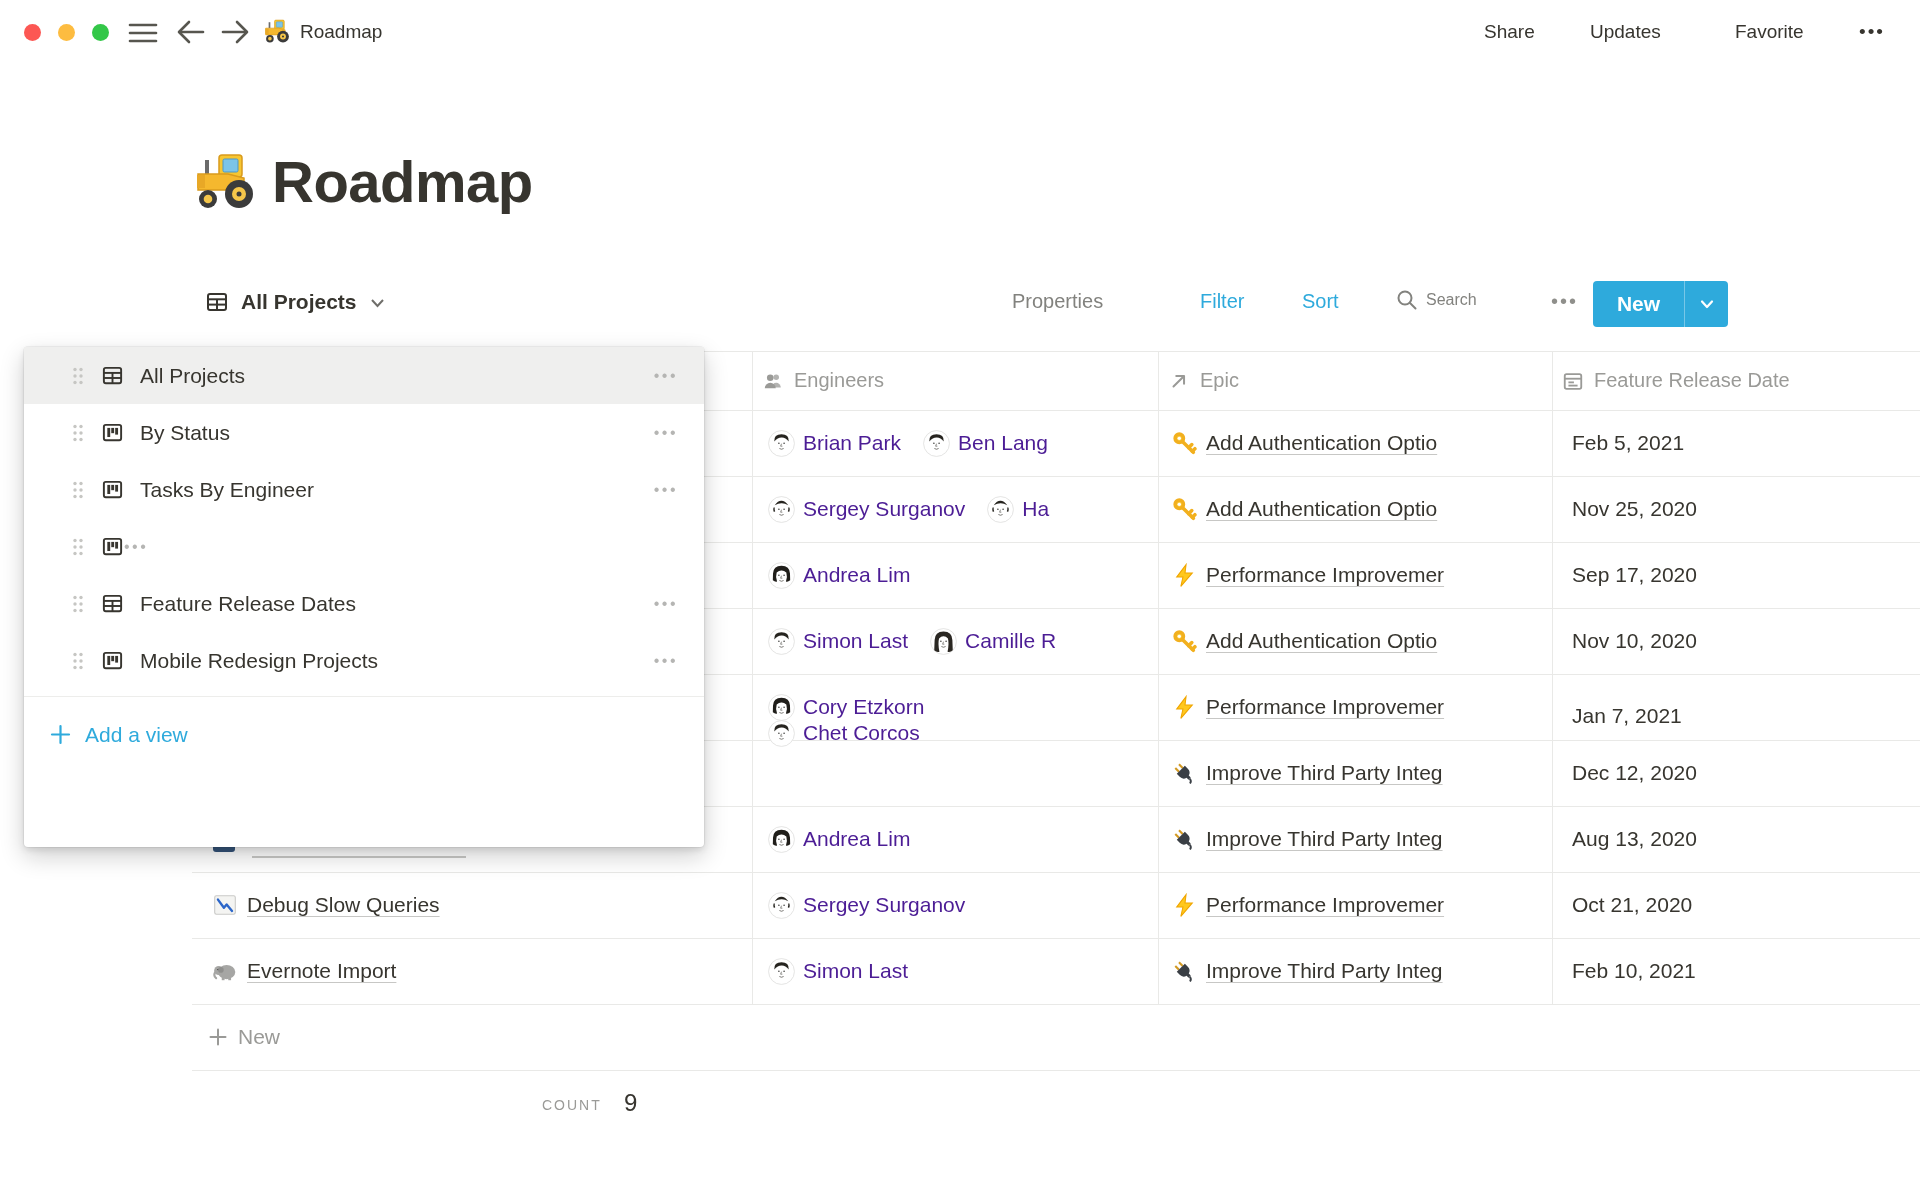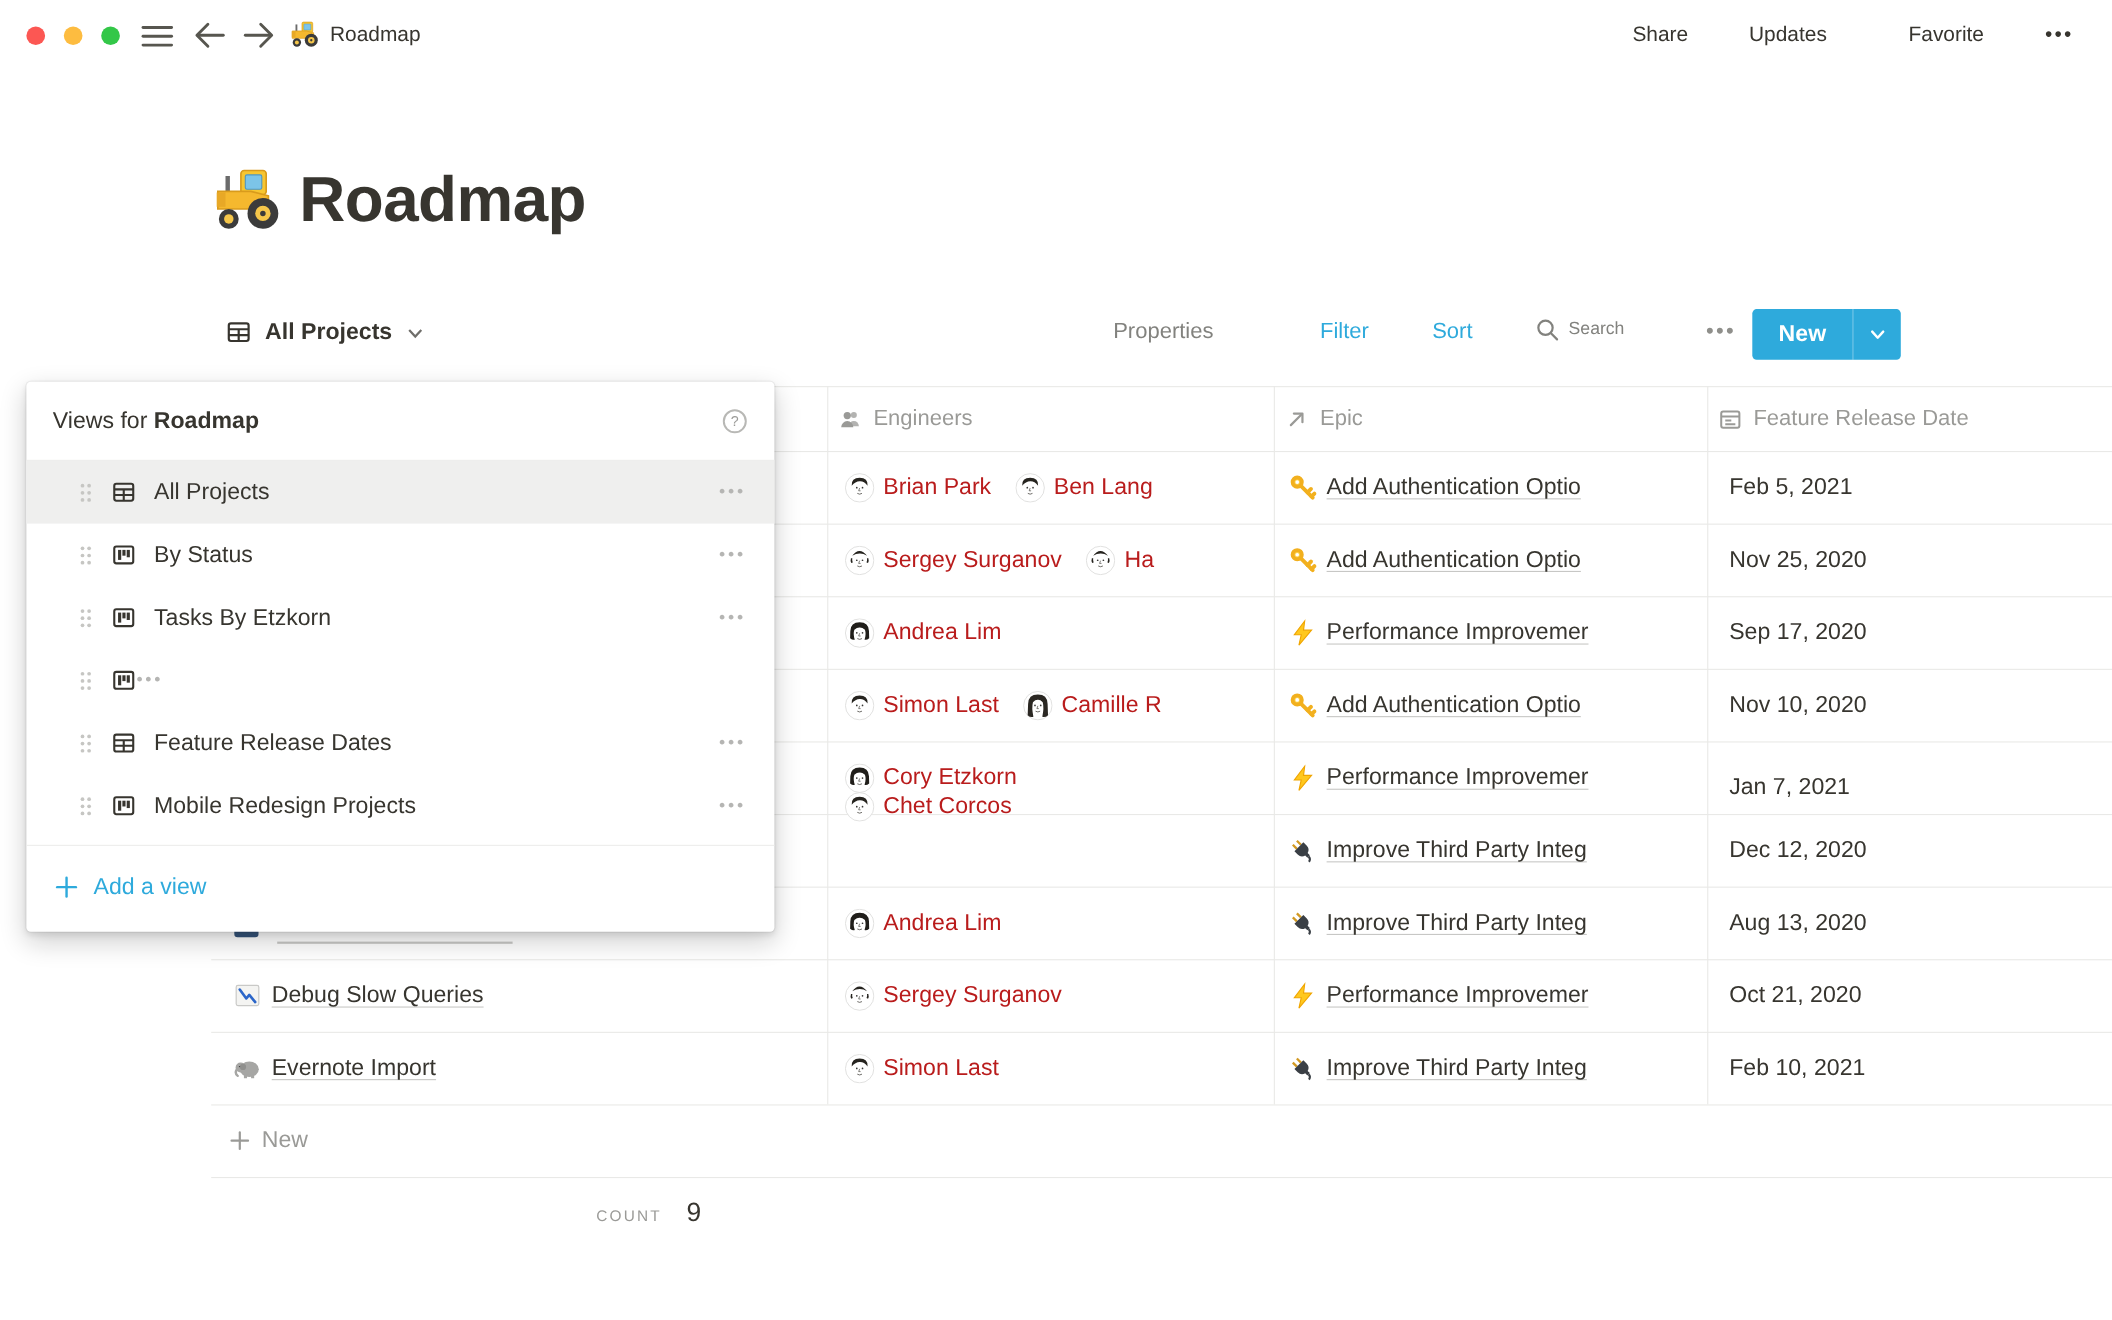--- a/index.html
+++ b/index.html
@@ -30,21 +30,21 @@
   
   .hline { position:absolute; left:192px; width:1728px; height:1px; background:#E9E9E7; }
   .vline { position:absolute; top:351px; width:1px; height:653px; background:#E9E9E7; }
   .thead-cell { position:absolute; top:351px; height:59px; display:flex; align-items:center;
     gap:10px; font-size:20px; color:#9A9A97; }
   .trow-cell { position:absolute; height:66px; display:flex; align-items:center; overflow:hidden;
     white-space:nowrap; }
   .link-text { font-size:21px; font-weight:500; color:#37352F; text-decoration:underline;
     text-decoration-color:rgba(55,53,47,0.28); text-decoration-thickness:1.2px; text-underline-offset:4px; }
   .eng-chip { display:flex; align-items:center; gap:8px; margin-right:22px; flex:0 0 auto; }
-  .eng-name { font-size:21px; color:#b91c1c; }
+  .eng-name { font-size:21px; color:#4c1d95; }
   .date-text { font-size:21px; color:#37352F; }
   .cell-icon { flex:0 0 auto; margin-right:9px; }
   .newrow { position:absolute; left:208px; top:1004px; height:66px; display:flex; align-items:center;
     gap:10px; color:#9A9A97; font-size:21px; }
   .count-label { position:absolute; left:542px; top:1097px; font-size:14px; letter-spacing:2px;
     color:#9A9A97; }
   .count-value { position:absolute; left:624px; top:1089px; font-size:24px; color:#37352F; }
 
   
   .vpanel { position:absolute; left:24px; top:347px; width:680px; height:500px; background:#fff;
@@ -570,31 +570,20 @@
         <line x1="10" y1="2.5" x2="10" y2="17.5"></line>
         <line x1="2.5" y1="10" x2="17.5" y2="10"></line>
       </g>
     </svg>
   <span>New</span>
 </div>
 <span class="count-label">COUNT</span>
 <span class="count-value">9</span>
 
 <div class="vpanel">
-  <div class="vpanel-header">
-    <span>
-      <span>Views for </span><b>Roadmap</b>
-    </span>
-    <span>
-      <svg width="24" height="24" viewBox="0 0 24 24">
-          <circle cx="12" cy="12" r="10" fill="none" stroke="#B8B8B5" stroke-width="1.8"></circle>
-          <text x="12" y="16.5" text-anchor="middle" font-size="13" fill="#9A9A97" font-family="Liberation Sans,sans-serif">?</text>
-        </svg>
-    </span>
-  </div>
   <div id="views-list">
       <div class="view-item active">
         <span>
           <svg width="14" height="22" viewBox="0 0 14 22">
             <g fill="#C6C6C3">
               <circle cx="4" cy="4.5" r="1.7"></circle>
               <circle cx="10" cy="4.5" r="1.7"></circle>
               <circle cx="4" cy="11" r="1.7"></circle>
               <circle cx="10" cy="11" r="1.7"></circle>
               <circle cx="4" cy="17.5" r="1.7"></circle>
@@ -653,21 +642,21 @@
           </svg>
         </span>
         <span class="vicon">
           <svg width="23" height="23" viewBox="0 0 24 24">
             <rect x="3" y="4" width="18" height="16" rx="2" fill="none" stroke="#37352F" stroke-width="2"></rect>
             <rect x="6.6" y="7.2" width="3" height="9.5" fill="#37352F"></rect>
             <rect x="10.7" y="7.2" width="3" height="5.5" fill="#37352F"></rect>
             <rect x="14.8" y="7.2" width="3" height="7" fill="#37352F"></rect>
           </svg>
         </span>
-        <span class="vlabel">Tasks By Etzkorn</span>
+        <span class="vlabel">Tasks By Engineer</span>
         <span class="dots">•••</span>
       </div>
       <div class="view-item">
         <span>
           <svg width="14" height="22" viewBox="0 0 14 22">
             <g fill="#C6C6C3">
               <circle cx="4" cy="4.5" r="1.7"></circle>
               <circle cx="10" cy="4.5" r="1.7"></circle>
               <circle cx="4" cy="11" r="1.7"></circle>
               <circle cx="10" cy="11" r="1.7"></circle>

